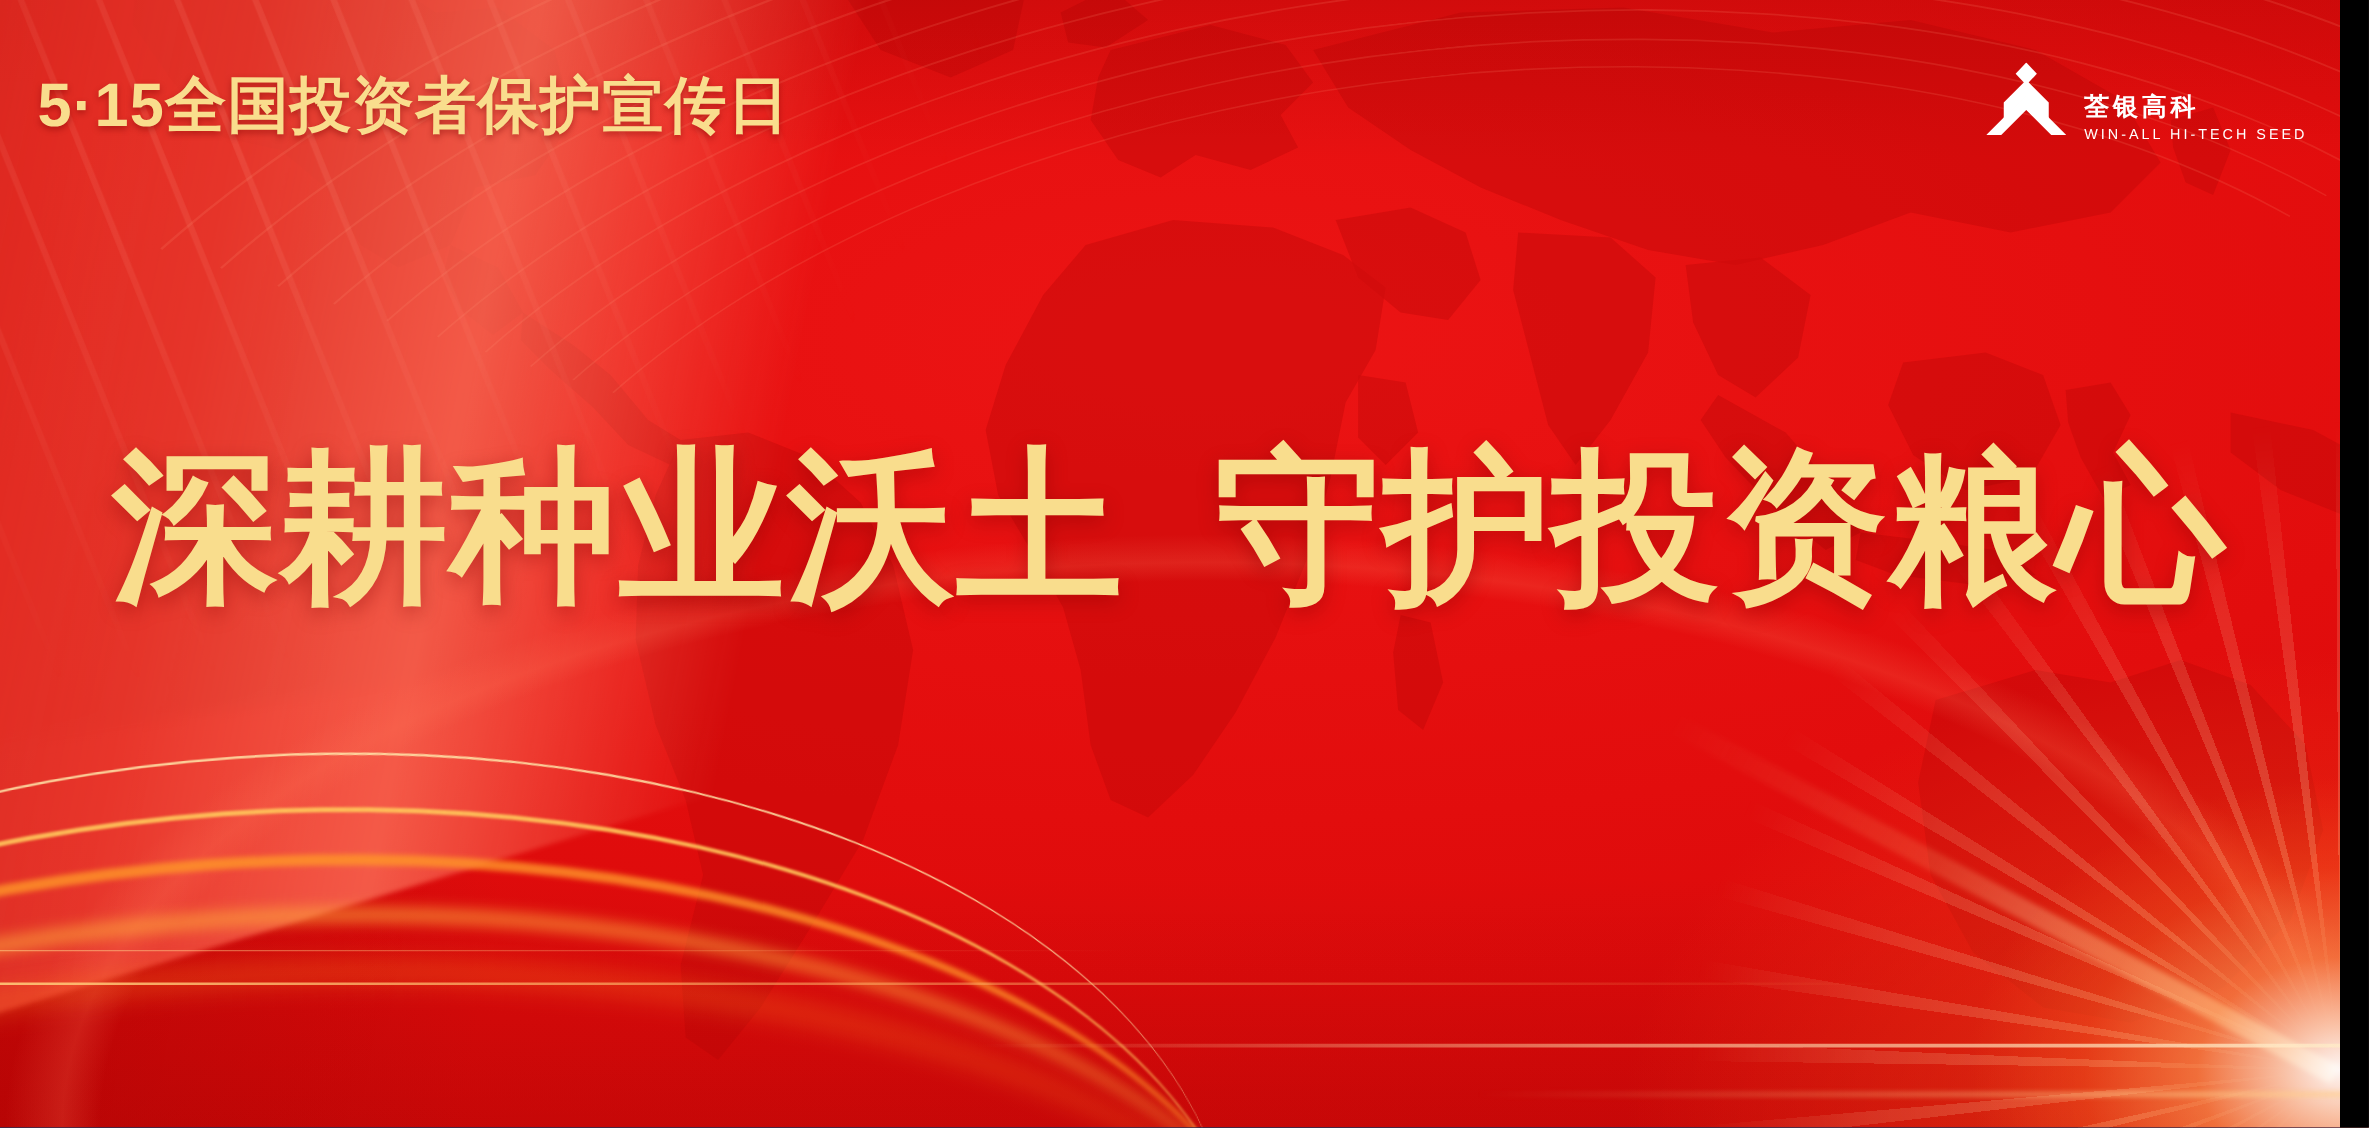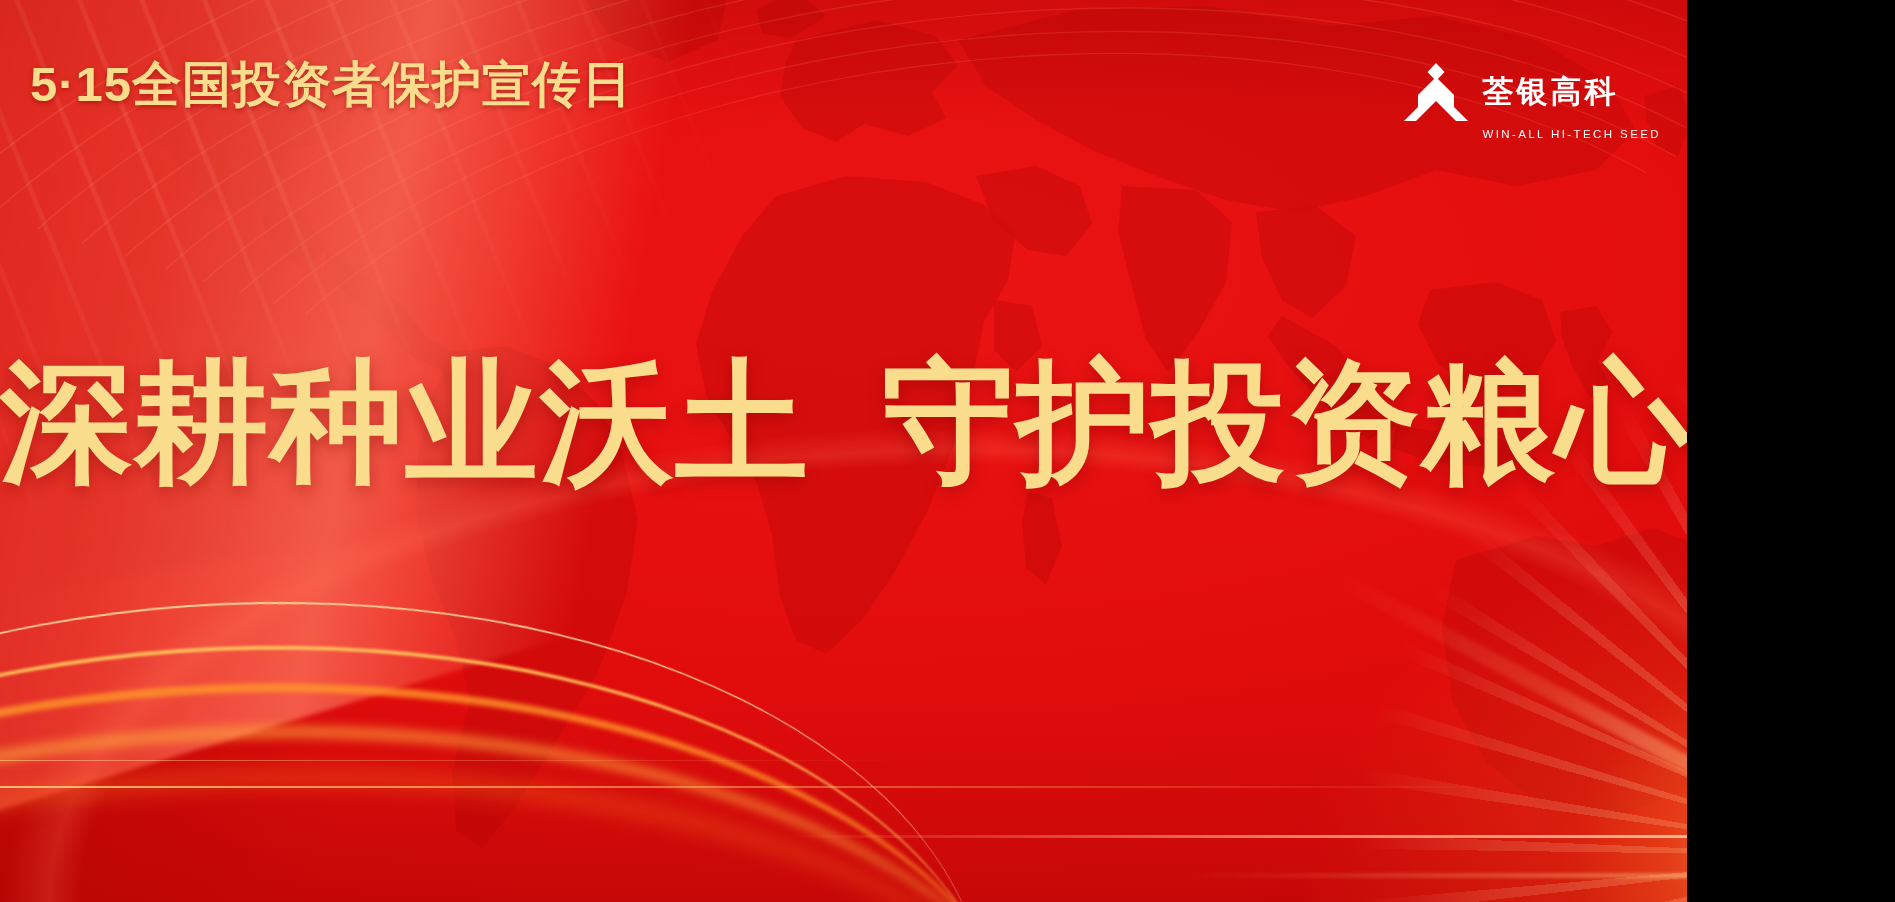--- a/index.html
+++ b/index.html
@@ -1,20 +1,20 @@
 <!DOCTYPE html>
 <html lang="zh"><head>
 <meta charset="utf-8">
 <title>Banner</title>
 <style>
   html,body{margin:0;padding:0;background:#000;}
   *{box-sizing:border-box;}
   #stage{
     position:relative;
-    width:1687px;height:902px;
+    width:1872px;height:902px;
     overflow:hidden;
     background:#1d4ed8;
     font-family:"Liberation Sans","DejaVu Sans",sans-serif;
   }
 
   
   .layer{position:absolute;inset:0;pointer-events:none;}
 
   
   .bg-base{
@@ -175,27 +175,27 @@
     white-space:nowrap;
   }
 
   .logo{
     position:absolute;right:26px;top:48px;
     display:flex;align-items:center;gap:14px;
   }
   .logo-mark{width:64px;height:62px;flex:0 0 auto;}
   .logo-text{display:flex;flex-direction:column;justify-content:center;}
   .logo-cn{
-    color:#ffffff;font-size:31px;font-weight:bold;letter-spacing:3px;line-height:1;
+    color:#ffffff;font-size:20px;font-weight:bold;letter-spacing:3px;line-height:1;
     white-space:nowrap;
     margin-top:28px;
   }
   .logo-en{
     color:#ffffff;font-size:11.5px;letter-spacing:2.4px;line-height:1;
-    margin-top:22px;white-space:nowrap;
+    margin-top:7px;white-space:nowrap;
   }
 
   .headline{
     position:absolute;left:0;right:0;top:352px;
     text-align:center;
     font-size:133px;font-weight:bold;letter-spacing:2px;
     color:#f9dd8d;
     line-height:1.06;
     white-space:nowrap;
     text-shadow:0 5px 16px rgba(130,0,0,.40);

